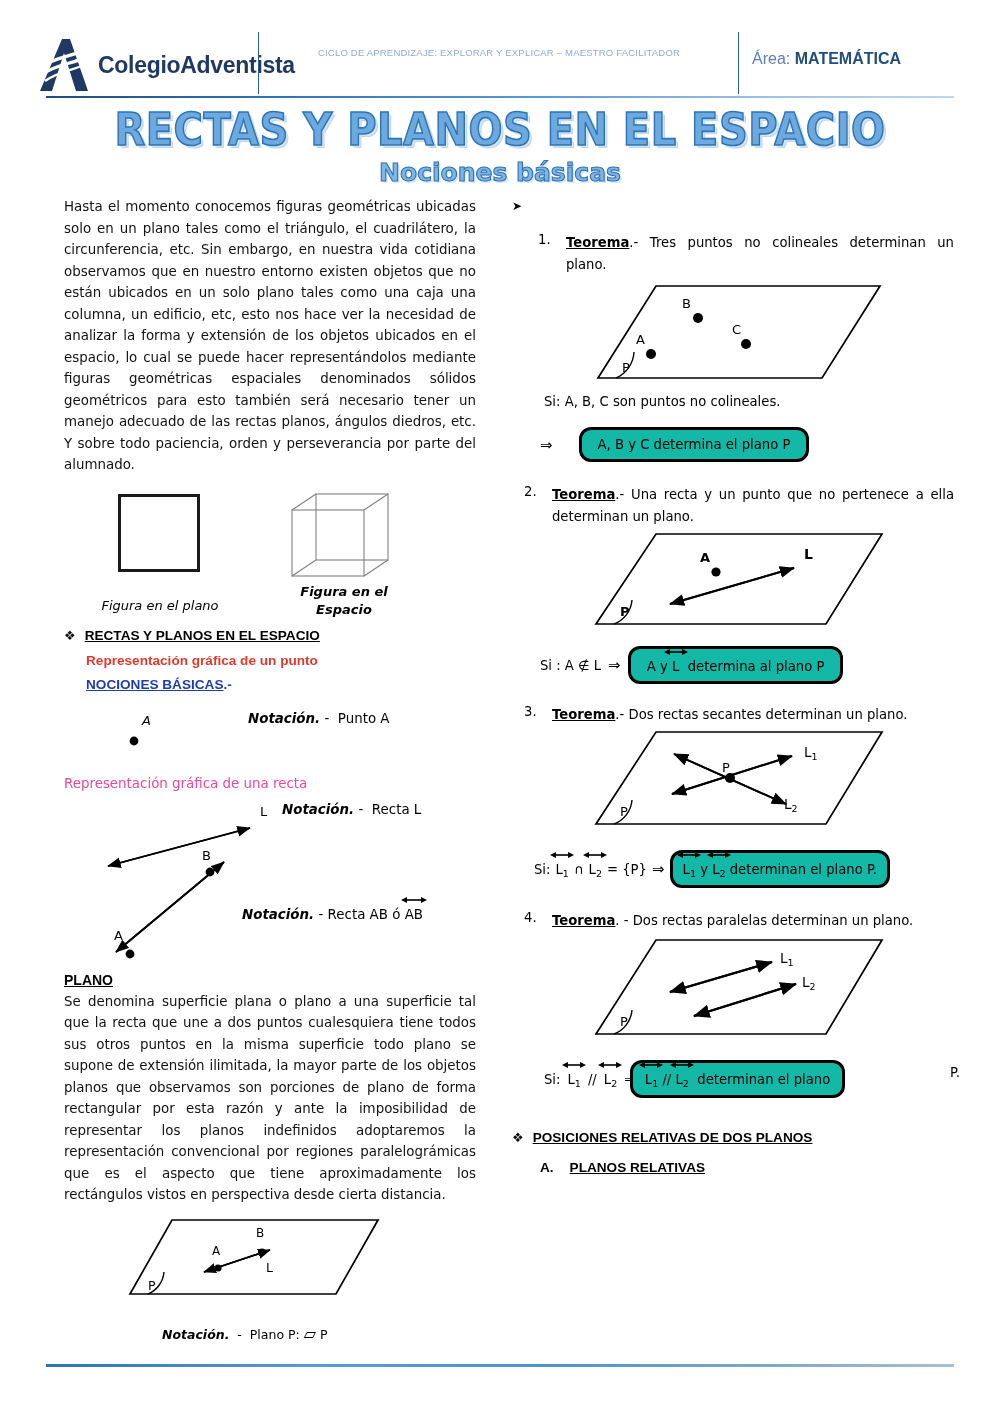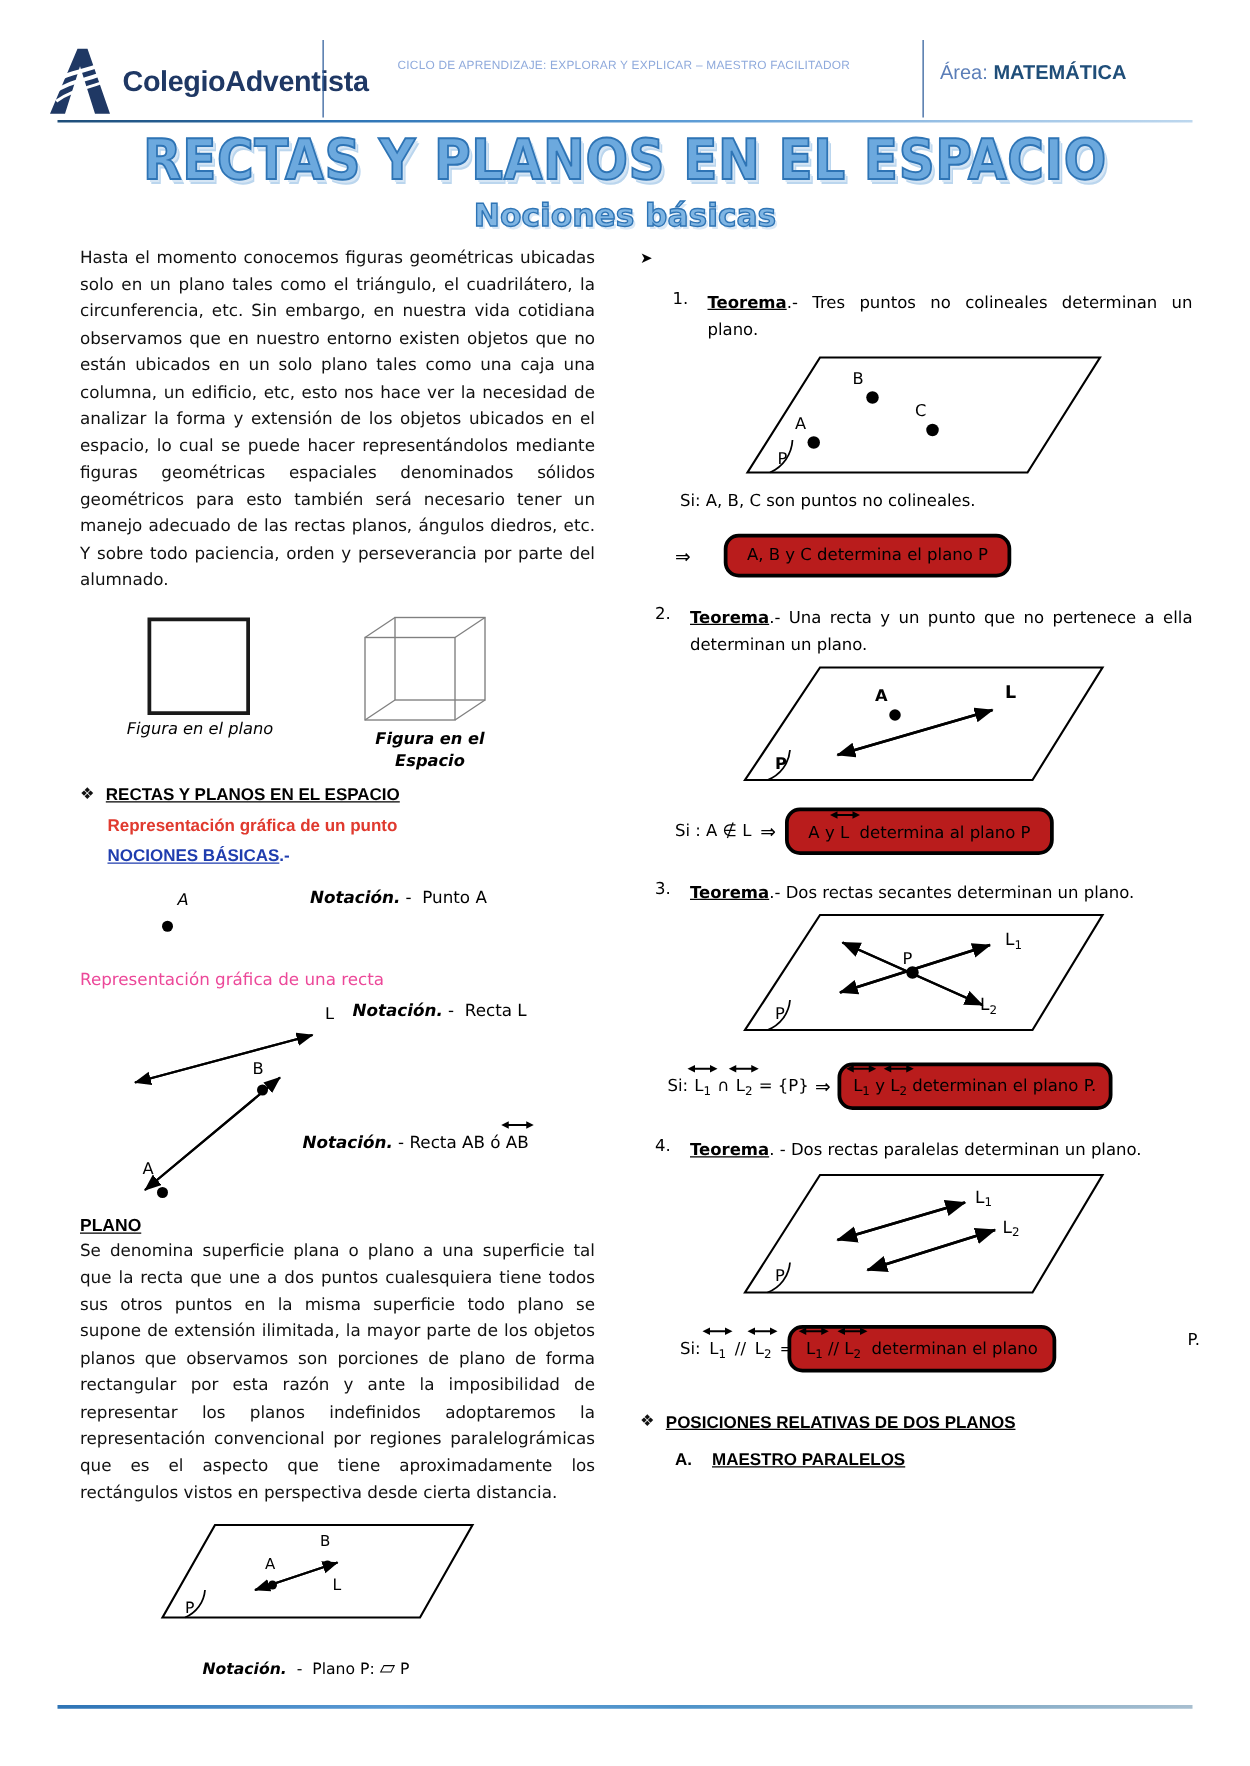--- a/index.html
+++ b/index.html
@@ -63,21 +63,21 @@
   .body-text {
     font-family:"DejaVu Sans", sans-serif;
     font-size:13.4px; line-height:21.5px;
     text-align:justify; color:#111;
   }
 
   
   .fig-row { position:relative; height:128px; margin-top:14px; }
   .sq { position:absolute; left:54px; top:4px; width:82px; height:78px; border:3.5px solid #1a1a1a; background:#fff; }
   .fig-cap { position:absolute; font-family:"DejaVu Sans", sans-serif; font-style:italic; font-size:13px; text-align:center; line-height:18px; }
-  .fig-cap.c1 { left:22px; top:85px; width:148px; }
+  .fig-cap.c1 { left:22px; top:107px; width:148px; }
   .fig-cap.c2 { left:200px; top:93px; width:160px; font-weight:bold; font-style:italic; }
   .cube { position:absolute; left:222px; top:0px; }
 
   
   .bullet-row { display:flex; gap:9px; align-items:flex-start; margin-top:8px; }
   .bl-glyph { font-size:13px; line-height:19px; color:#111; flex:0 0 auto; }
   .h-blk { font-family:"Liberation Sans", sans-serif; font-weight:bold; font-size:13.6px; line-height:20px; }
   .h-blk.und { text-decoration:underline; }
   .h-blue { color:#1F3DAE; }
   .h-red  { color:#E03A2F; }
@@ -93,21 +93,21 @@
   
   .teo-row { display:flex; gap:8px; margin-top:12px; }
   .teo-num { flex:0 0 20px; font-family:"DejaVu Sans", sans-serif; font-size:13.2px; }
   .teo-body { flex:1; font-family:"DejaVu Sans", sans-serif; font-size:13.2px; line-height:22px; text-align:justify; }
   .teo-body u { font-weight:bold; }
   .si-line { font-family:"DejaVu Sans", sans-serif; font-size:13.2px; display:flex; align-items:center; gap:7px; }
   .boxed {
     border:3px solid #000; border-radius:12px;
     padding:7px 16px; display:inline-block;
     font-family:"DejaVu Sans", sans-serif; font-size:13.2px;
-    background:#b91c1c; white-space:nowrap;
+    background:#14b8a6; white-space:nowrap;
   }
   .ovl { position:relative; z-index:2; }
 
   
   .ovr { position:relative; display:inline-block; padding-top:3px; }
   .ovr > .lbl { display:inline-block; }
   .ovr > .ar { position:absolute; left:50%; transform:translateX(-50%); top:-8px; }
   .sub-n { font-size:9.5px; vertical-align:-3px; }
 
   .footer-rule { position:absolute; left:46px; top:1364px; width:908px; height:3px;
@@ -490,17 +490,17 @@
       &nbsp;<span>determinan el plano</span>
     </span>
   </div>
 
   <div class="bullet-row" style="margin-top:30px;">
     <span class="bl-glyph">❖</span>
     <span class="h-blk und">POSICIONES RELATIVAS DE DOS PLANOS</span>
   </div>
   <div style="margin-left:28px; margin-top:10px; display:flex; gap:16px;">
     <span class="h-blk">A.</span>
-    <span class="h-blk und">MAESTRO PARALELOS</span>
+    <span class="h-blk und">PLANOS RELATIVAS</span>
   </div>
 </div>
 
 <div class="footer-rule"></div>
 
 </body></html>

